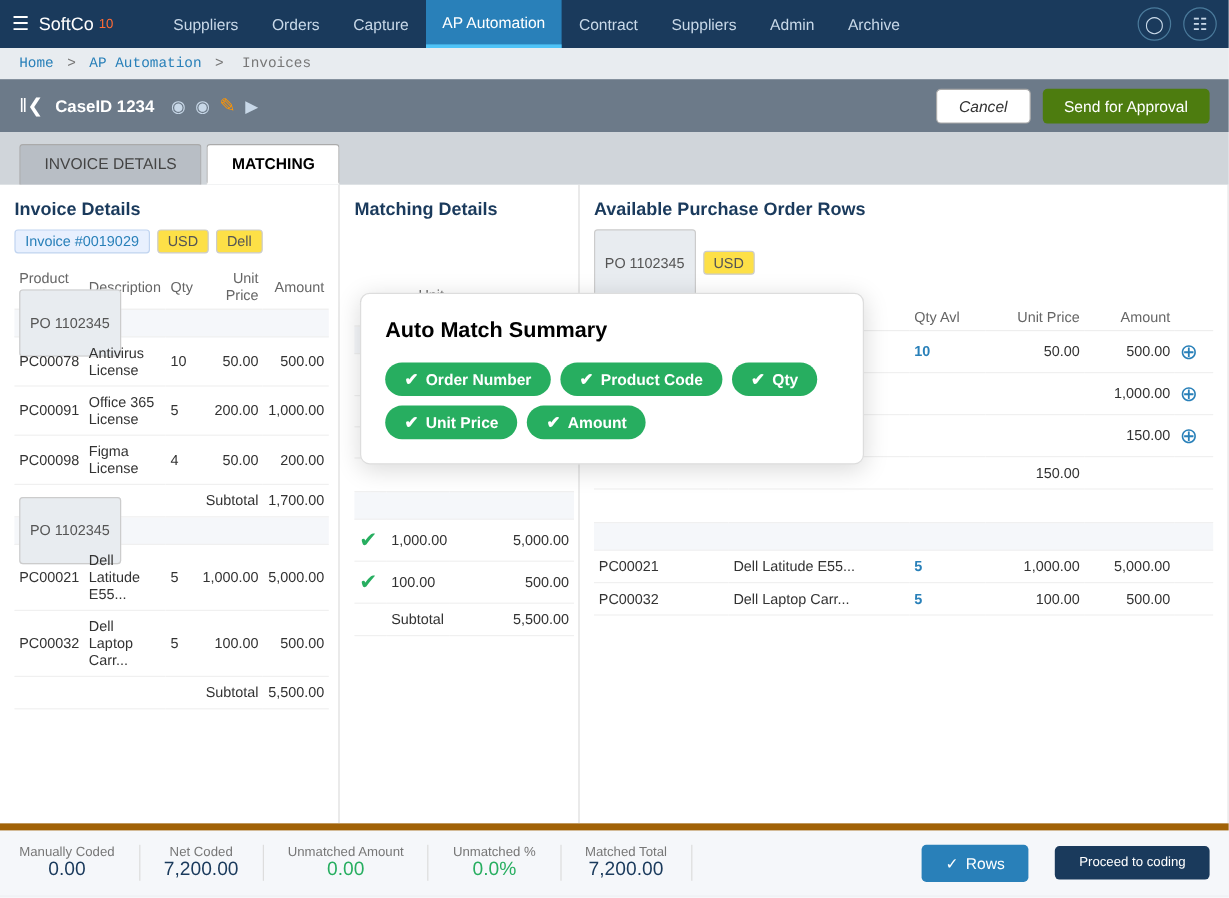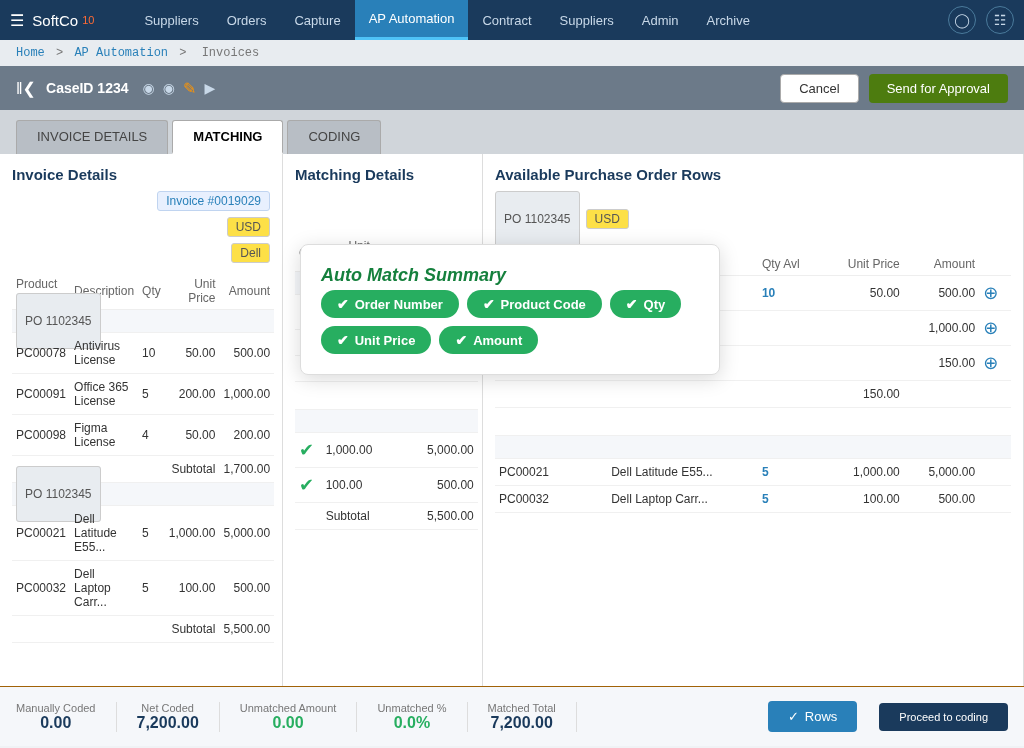--- a/index.html
+++ b/index.html
@@ -40,21 +40,21 @@
       background: #6c7a89; display: flex; align-items: center; padding: 0 16px; height: 44px; gap: 10px;
     }
     .case-nav-btn { color: white; font-size: 16px; cursor: pointer; }
     .case-id { color: white; font-weight: bold; font-size: 14px; }
     .case-icons { display: flex; gap: 8px; align-items: center; margin-left: 4px; }
     .case-icon { color: #c8d8e8; font-size: 14px; cursor: pointer; }
     .case-icon.edit { color: #ff9500; font-size: 16px; }
     .case-actions { margin-left: auto; display: flex; gap: 10px; }
     .btn-cancel {
       background: white; color: #333; border: 1px solid #aaa; border-radius: 4px;
-      padding: 6px 18px; cursor: pointer; font-size: 13px;
+      padding: 6px 18px; cursor: pointer; font-size: 13px; font-style: italic;
     }
     .btn-send {
       background: #4d7c0f; color: white; border: none; border-radius: 4px;
       padding: 6px 18px; cursor: pointer; font-size: 13px;
     }
 
     
     .tabs {
       background: #d0d5da; display: flex; padding: 10px 16px 0;
     }
@@ -71,21 +71,21 @@
     }
 
     
     .panel {
       flex: 1; padding: 12px; overflow-y: auto; border-right: 1px solid #ddd;
     }
     .panel:last-child { border-right: none; }
     .panel-title { font-size: 15px; font-weight: bold; color: #1a3a5c; margin-bottom: 8px; }
 
     
-    .invoice-badge-row { display: flex; gap: 6px; align-items: flex-end; margin-bottom: 10px; flex-direction: column; }
+    .invoice-badge-row { display: flex; gap: 6px; align-items: flex-start; margin-bottom: 10px; }
     .inv-badge { background: #e8f0fe; color: #2980b9; border: 1px solid #c0d4f0; border-radius: 3px; padding: 2px 8px; font-size: 12px; }
     .inv-badge-plain { background: #fde047; color: #555; border: 1px solid #ccc; border-radius: 3px; padding: 2px 8px; font-size: 12px; }
 
     
     .po-badge-row { display: flex; gap: 6px; align-items: center; margin-bottom: 6px; }
     .po-badge { background: #e8ecf0; color: #555; border: 1px solid #ccc; border-radius: 3px; padding: 20px 8px; font-size: 12px; }
 
     
     table { width: 100%; border-collapse: collapse; font-size: 12px; }
     th { color: #666; font-weight: normal; padding: 4px 4px; text-align: left; border-bottom: 1px solid #eee; }
@@ -101,40 +101,40 @@
       position: absolute;
       top: 90px; left: 300px;
       background: white;
       border: 1px solid #ddd;
       border-radius: 8px;
       padding: 20px;
       width: 420px;
       box-shadow: 0 4px 20px rgba(0,0,0,0.15);
       z-index: 10;
     }
-    .popup-title { color: #15803d; font-size: 18px; font-weight: bold; margin-bottom: 4px; font-style: italic; }
+    .popup-title { color: #000000; font-size: 18px; font-weight: bold; margin-bottom: 16px; }
     .popup-text { font-size: 13px; color: #444; margin-bottom: 16px; }
     .popup-badges { display: flex; flex-wrap: wrap; gap: 8px; }
     .popup-badge {
       background: #27ae60; color: white; border-radius: 20px;
       padding: 6px 16px; font-size: 13px; font-weight: bold;
       display: flex; align-items: center; gap: 6px;
     }
     .popup-badge .chk { font-size: 14px; }
 
     
     .footer {
-      background: #f5f7fa; border-top: 1px solid #a16207;
+      background: #f5f7fa; border-top: 6px solid #a16207;
       display: flex; align-items: center; padding: 10px 16px;
       height: 60px; gap: 0;
     }
     .footer-stat { text-align: center; padding: 0 20px; border-right: 1px solid #ddd; }
     .footer-stat:first-child { padding-left: 0; }
     .footer-stat-label { font-size: 11px; color: #777; }
-    .footer-stat-value { font-size: 16px; font-weight: bold; color: #1a3a5c; }
+    .footer-stat-value { font-size: 16px; font-weight: normal; color: #1a3a5c; }
     .footer-stat-value.green { color: #27ae60; }
     .footer-actions { margin-left: auto; display: flex; gap: 10px; align-items: center; }
     .btn-save {
       background: #2980b9; color: white; border: none; border-radius: 4px;
       padding: 8px 20px; cursor: pointer; font-size: 13px; display: flex; align-items: center; gap: 6px;
     }
     .btn-proceed {
       background: #1a3a5c; color: white; border: none; border-radius: 4px;
       padding: 8px 20px; cursor: pointer; font-size: 11px; margin-left: 12px;
     }
@@ -188,21 +188,20 @@
   </div>
   <div class="case-actions">
     <button class="btn-cancel">Cancel</button>
     <button class="btn-send">Send for Approval</button>
   </div>
 </div>
 
 <div class="tabs">
   <div class="tab">INVOICE DETAILS</div>
   <div class="tab active">MATCHING</div>
-  <div class="tab">CODING</div>
 </div>
 
 <div class="main-content">
 
   <div class="panel" style="max-width:320px; min-width:280px;">
     <div class="panel-title">Invoice Details</div>
     <div class="invoice-badge-row">
       <span class="inv-badge">Invoice <span style="color:#2980b9">#0019029</span></span>
       <span class="inv-badge-plain">USD</span>
       <span class="inv-badge-plain">Dell</span>

